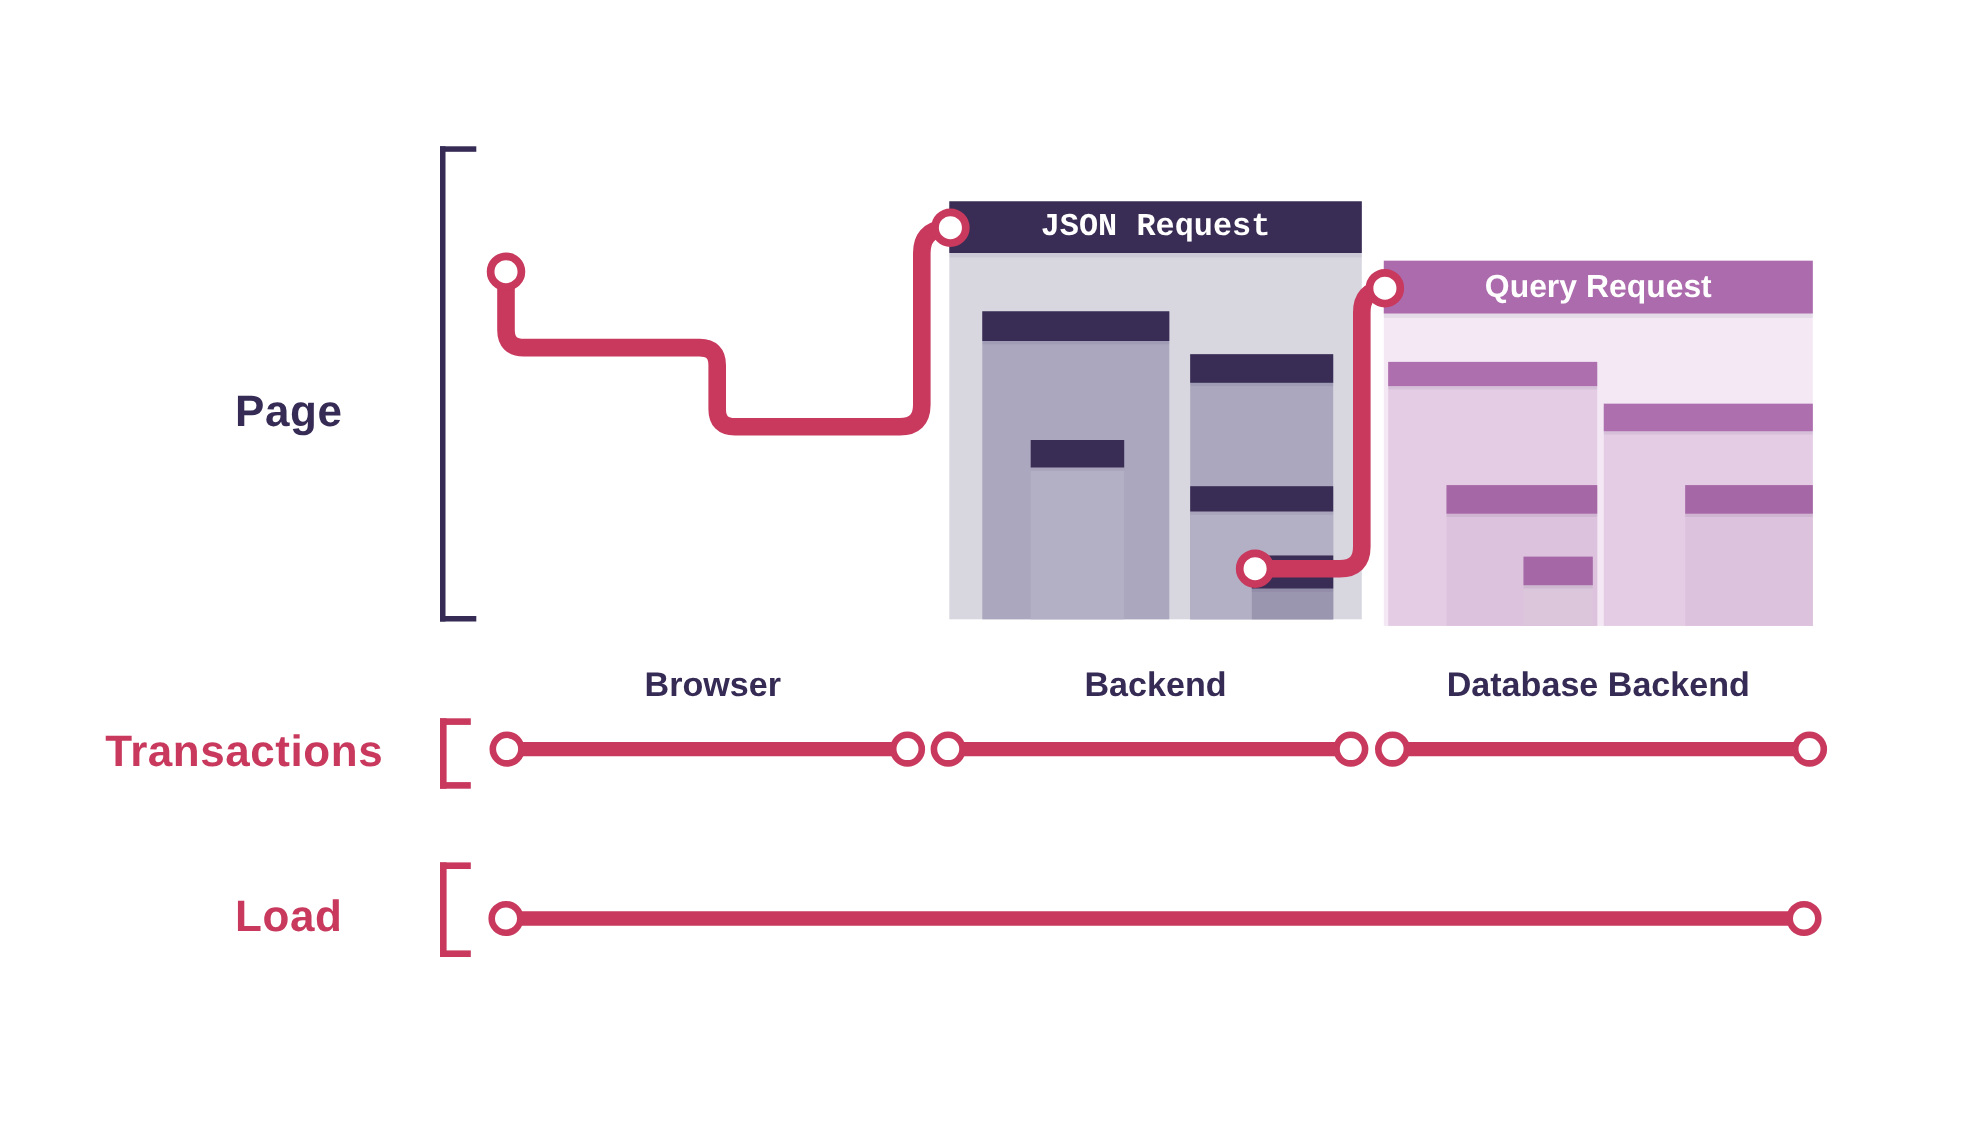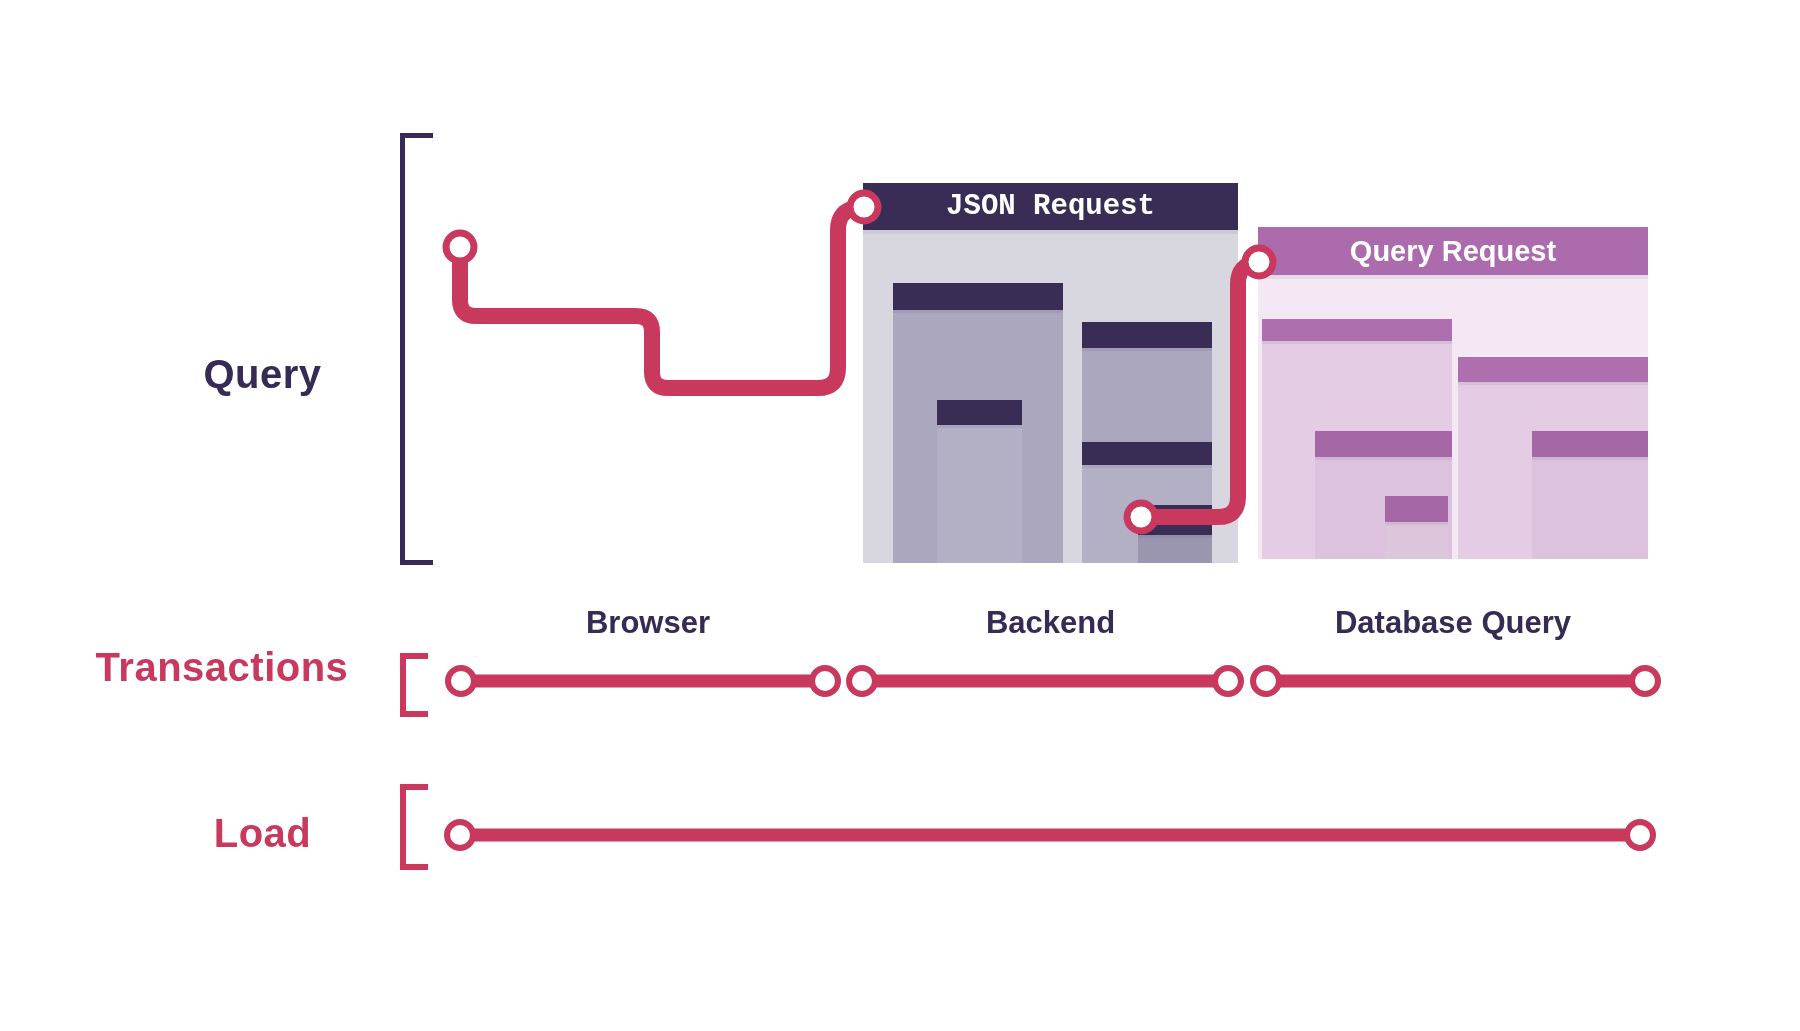--- a/index.html
+++ b/index.html
@@ -66,24 +66,24 @@
   .tl{stroke:var(--red);stroke-width:13;}
   .node{fill:#ffffff;stroke:var(--red);}
   .node.big{stroke-width:7;}
   .node.small{stroke-width:6;}
 </style>
 </head>
 <body>
 
 <div class="canvas">
 
-  <div class="side-label navy" style="left:150px;top:352px;width:225px;">Query</div>
+  <div class="side-label navy" style="left:150px;top:352px;width:225px;">Page</div>
   <div class="bracket navy" style="left:400px;top:133px;width:33px;height:432px;"></div>
 
-  <div class="side-label red" style="left:76px;top:645px;width:292px;text-align:center;">Transactions</div>
+  <div class="side-label red" style="left:76px;top:661px;width:292px;text-align:center;">Transactions</div>
   <div class="bracket red" style="left:400px;top:653px;width:28px;height:64px;"></div>
 
   <div class="side-label red" style="left:150px;top:811px;width:225px;">Load</div>
   <div class="bracket red" style="left:400px;top:784px;width:28px;height:86px;"></div>
 
 
   <section class="card" style="left:863px;top:183px;width:375px;height:380px;background:var(--gray-body);font-family:Liberation Mono, monospace;">
     <div class="sbox" style="left:30px;top:100px;width:170px;height:280px;background:var(--gray-span);">
       <div class="sbox-hd" style="height:27px;background:var(--ink-hd);"></div>
     </div>
@@ -98,21 +98,21 @@
     </div>
     <div class="sbox dotted" style="left:275px;top:322px;width:74px;height:58px;background:var(--gray-span3);">
       <div class="sbox-hd" style="height:30px;background:var(--ink-hd);"></div>
     </div>
 
     <header class="card-hd" style="height:47px;background:var(--ink-hd);color:#ffffff;">
       <span>JSON Request</span>
     </header>
   </section>
 
-  <section class="card" style="left:1258px;top:227px;width:390px;height:332px;background:var(--pink-body);">
+  <section class="card" style="left:1258px;top:237px;width:390px;height:332px;background:var(--pink-body);">
     <div class="sbox" style="left:4px;top:92px;width:190px;height:240px;background:var(--purple-pale);">
       <div class="sbox-hd" style="height:22px;background:var(--purple-hd2);"></div>
     </div>
     <div class="sbox dotted" style="left:57px;top:204px;width:137px;height:128px;background:var(--purple-mid);">
       <div class="sbox-hd" style="height:26px;background:var(--purple-hd3);"></div>
     </div>
     <div class="sbox" style="left:127px;top:269px;width:63px;height:63px;background:var(--purple-mid2);">
       <div class="sbox-hd" style="height:26px;background:var(--purple-hd3);"></div>
     </div>
     <div class="sbox" style="left:200px;top:130px;width:190px;height:202px;background:var(--purple-pale);">
@@ -122,21 +122,21 @@
       <div class="sbox-hd" style="height:26px;background:var(--purple-hd3);"></div>
     </div>
 
     <header class="card-hd" style="height:48px;background:var(--purple);color:#ffffff;">
       <span>Query Request</span>
     </header>
   </section>
 
   <div class="group-label" style="left:863px;width:375px;">Backend</div>
   <div class="group-label" style="left:458px;width:380px;">Browser</div>
-  <div class="group-label" style="left:1258px;width:390px;">Database Query</div>
+  <div class="group-label" style="left:1258px;width:390px;">Database Backend</div>
 
   <svg class="overlay" width="1800" height="1031" viewBox="0 0 1800 1031" aria-hidden="true">
 
     <path class="flow-path" d="M 460 260
              L 460 300 Q 460 316 476 316
              L 636 316 Q 652 316 652 332
              L 652 372 Q 652 388 668 388
              L 818 388 Q 838 388 838 368
              L 838 230 Q 838 210 857 208 L 862 207"></path>
 

